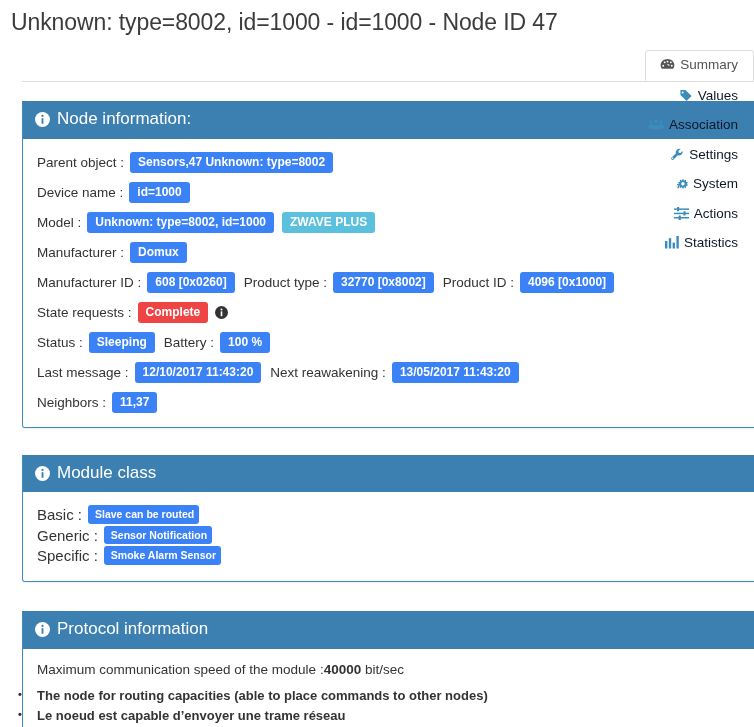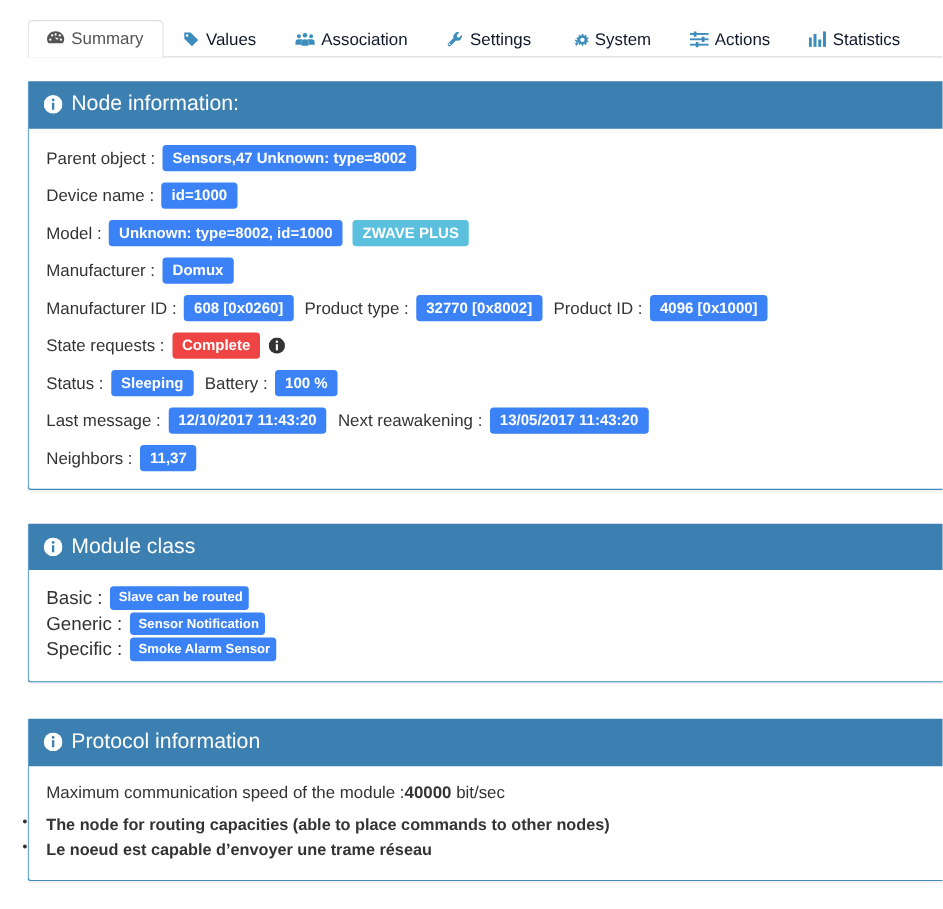--- a/index.html
+++ b/index.html
@@ -23,20 +23,21 @@
   }
 
   
   .tabs {
     margin: 13px 0 0 22px;
     border-bottom: 1px solid #ddd;
     height: 33px;
     display: flex;
     align-items: flex-end;
     padding-left: 0;
+    flex-direction: column;
   }
   .tab {
     display: flex;
     align-items: center;
     gap: 5px;
     font-size: 13.5px;
     color: #0f172a;
     padding: 7px 15px 8px 14px;
     line-height: 1;
     border: 1px solid transparent;
@@ -153,20 +154,21 @@
     font-size: 11px;
     top: 0px;
   }
   .caps li span { margin-left: 28px; display: inline-block; }
 </style>
 </head>
 <body>
 
 <div class="page">
 
+  <div class="page-title">Unknown: type=8002, id=1000 - id=1000 - Node ID 47</div>
 
   <div class="tabs">
 
     <div class="tab active">
       <span class="ic">
         <svg width="15" height="13" viewBox="0 0 16 14">
             <path fill="#555" d="M8 1C3.9 1 .6 4 .6 7.7c0 1.4.5 2.7 1.3 3.8h12.2c.8-1.1 1.3-2.4 1.3-3.8C15.4 4 12.1 1 8 1zm-4.6 8.3a1 1 0 110-2 1 1 0 010 2zm1.6-3.6a1 1 0 110-2 1 1 0 010 2zM8 4.9a1 1 0 110-2 1 1 0 010 2zm3.6.8a1 1 0 110-2 1 1 0 010 2zm1 3.6a1 1 0 110-2 1 1 0 010 2zM8.9 8.3L7.3 6.1l3.6 1.5z"></path>
           </svg>
       </span>
       <span>Summary</span>

